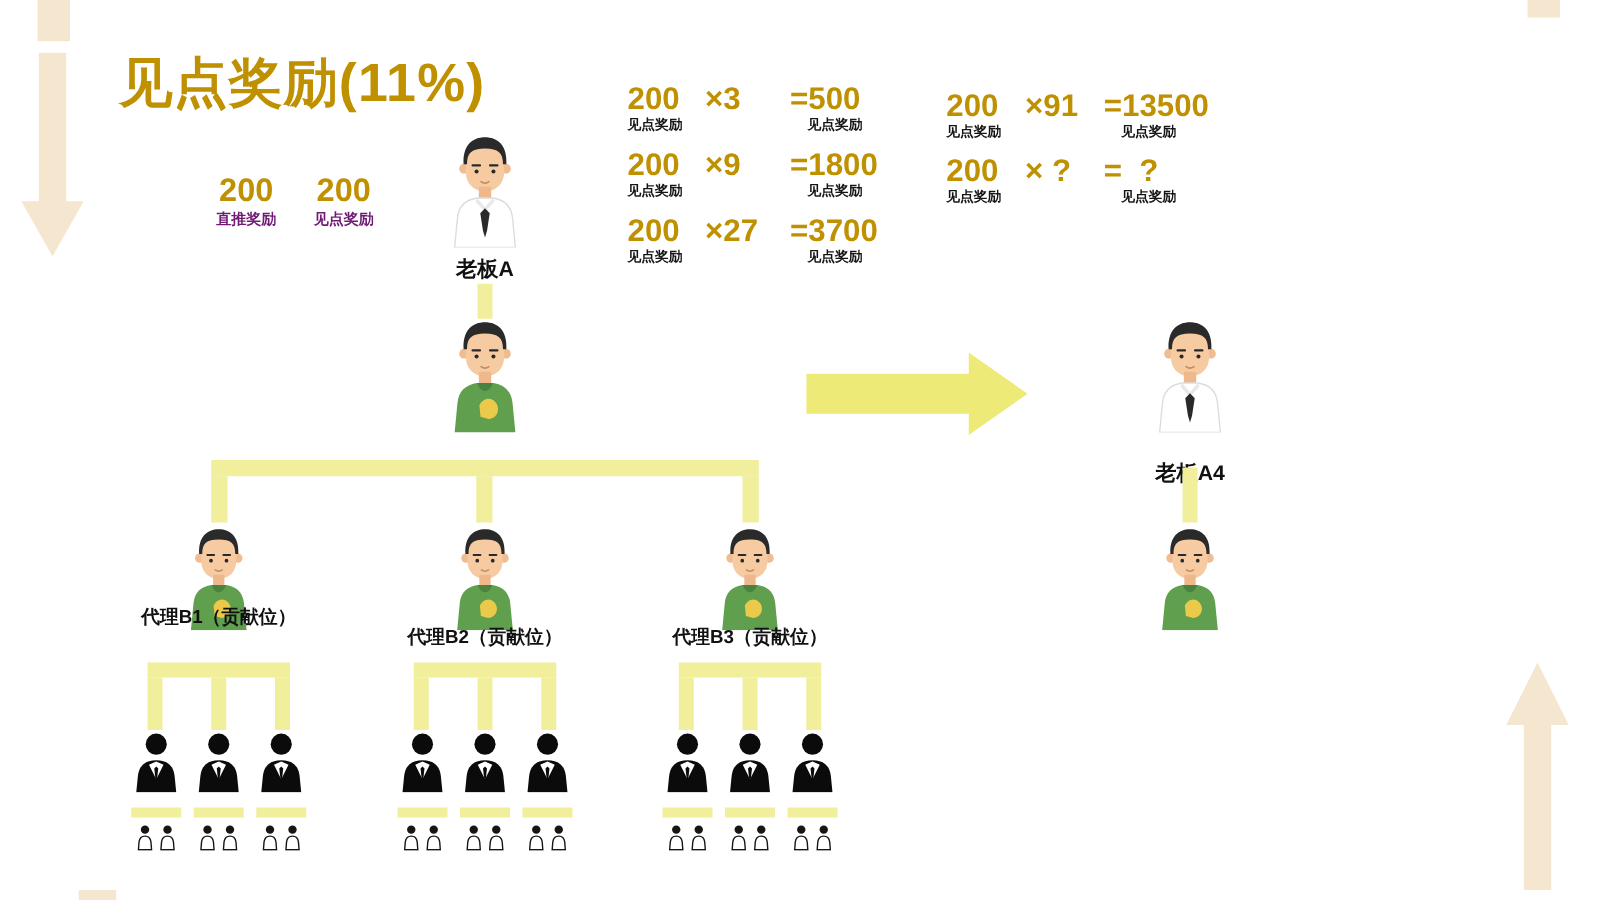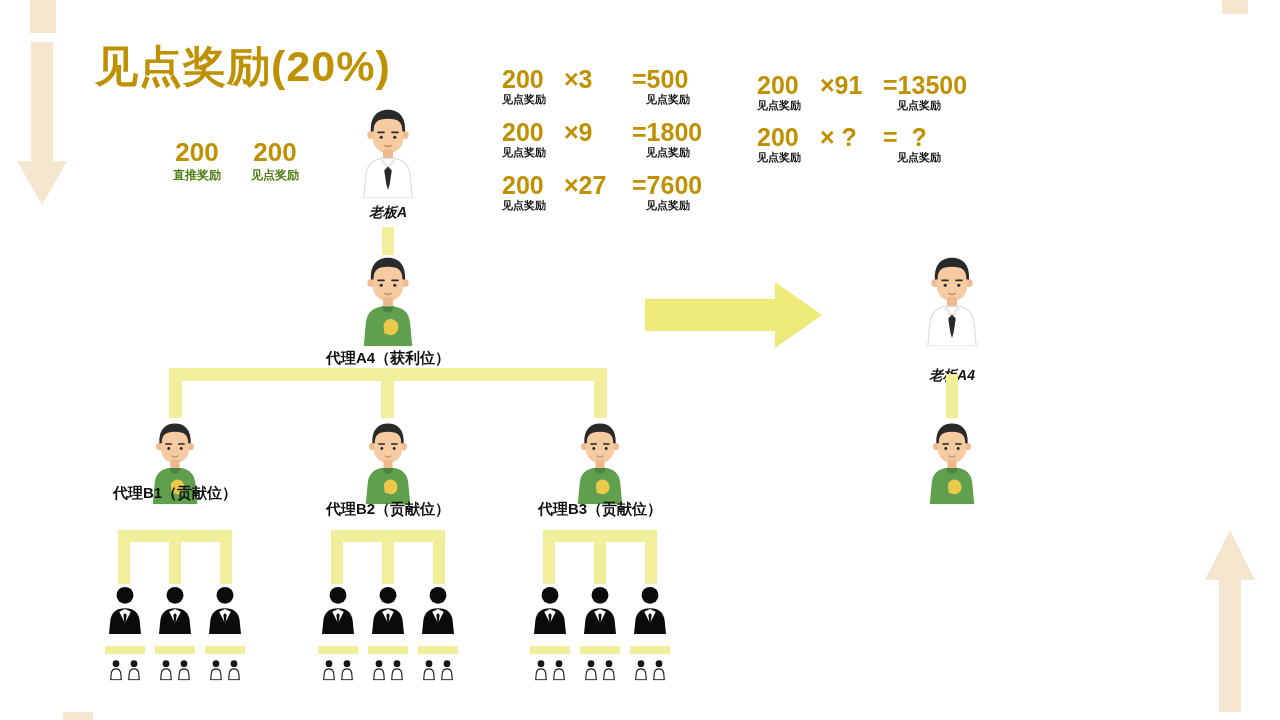--- a/index.html
+++ b/index.html
@@ -5,29 +5,29 @@
   * { box-sizing: border-box; margin: 0; padding: 0; }
   html, body { width: 1280px; height: 720px; }
   body { font-family: "Liberation Sans", "DejaVu Sans", sans-serif; background: #ffffff; }
   .canvas { position: relative; width: 1280px; height: 720px; background: #ffffff; overflow: hidden; }
   .abs { position: absolute; }
   .beige { background: var(--beige, #F5E6D0); }
   .conn { position: absolute; background: var(--connector-yellow, #F1EE9C); }
   .title { font-size: 43px; font-weight: 800; color: var(--gold, #BF9000); white-space: nowrap; letter-spacing: 1px; }
   .reward { text-align: center; }
   .amount { font-size: 26px; font-weight: 800; color: var(--gold, #BF9000); line-height: 1.1; }
-  .rlabel { font-size: 12px; font-weight: 700; color: #4d7c0f; white-space: nowrap; }
+  .rlabel { font-size: 12px; font-weight: 700; color: #701a75; white-space: nowrap; }
   .calc { display: grid; grid-template-columns: 56px 62px auto; column-gap: 6px; }
   .calc.right { grid-template-columns: 57px 57px auto; }
   .num { font-size: 25px; font-weight: 800; color: var(--gold, #BF9000); line-height: 1.05; white-space: pre; }
   .minilabel { font-size: 11px; font-weight: 700; color: #151515; white-space: nowrap; }
   .bl { grid-row: 2; grid-column: 1; }
   .rl { grid-row: 2; grid-column: 3; padding-left: 14px; }
   .nodelabel { text-align: center; font-weight: 800; font-size: 15px; color: #111111; white-space: nowrap; }
-  .bosslabel { font-size: 14px; font-style: italic; }
+  .bosslabel { font-size: 17px; }
 </style>
 </head>
 <body>
 
 <div class="canvas">
 
   <svg width="0" height="0" style="position:absolute">
     <defs>
       <g id="p-head">
         <circle cx="21.5" cy="30" r="4.5" fill="#F0BD92"></circle>
@@ -71,21 +71,21 @@
     <rect x="14" y="0" width="22" height="121" style="fill:var(--beige,#F5E6D0)"></rect>
     <polygon points="0,119 50,119 25,163" style="fill:var(--beige,#F5E6D0)"></polygon>
   </svg>
   <div class="abs beige" style="left:63px;top:712px;width:30px;height:8px"></div>
   <div class="abs beige" style="left:1222px;top:0;width:26px;height:14px"></div>
   <svg class="abs" style="left:1205px;top:530px" width="50" height="182" viewBox="0 0 50 182">
     <polygon points="25,0 0,50 50,50" style="fill:var(--beige,#F5E6D0)"></polygon>
     <rect x="14" y="48" width="22" height="134" style="fill:var(--beige,#F5E6D0)"></rect>
   </svg>
 
-  <div class="abs title" style="left:95px;top:38px">见点奖励(20%)</div>
+  <div class="abs title" style="left:95px;top:38px">见点奖励(11%)</div>
 
   <div class="abs reward" style="left:159px;top:138px;width:76px">
     <div class="amount">200</div>
     <div class="rlabel">直推奖励</div>
   </div>
   <div class="abs reward" style="left:237px;top:138px;width:76px">
     <div class="amount">200</div>
     <div class="rlabel">见点奖励</div>
   </div>
 
@@ -99,21 +99,21 @@
   <div class="abs calc" style="left:502px;top:119px">
     <span class="num">200</span>
     <span class="num">×9</span>
     <span class="num">=1800</span>
     <span class="minilabel bl">见点奖励</span>
     <span class="minilabel rl">见点奖励</span>
   </div>
   <div class="abs calc" style="left:502px;top:172px">
     <span class="num">200</span>
     <span class="num">×27</span>
-    <span class="num">=7600</span>
+    <span class="num">=3700</span>
     <span class="minilabel bl">见点奖励</span>
     <span class="minilabel rl">见点奖励</span>
   </div>
 
   <div class="abs calc right" style="left:757px;top:72px">
     <span class="num">200</span>
     <span class="num">×91</span>
     <span class="num">=13500</span>
     <span class="minilabel bl">见点奖励</span>
     <span class="minilabel rl">见点奖励</span>
@@ -129,21 +129,20 @@
   <svg class="abs" style="left:352px;top:104px" width="72" height="98" viewBox="0 0 80 100">
       <use href="#p-boss"></use>
     </svg>
   <div class="abs nodelabel bosslabel" style="left:338px;top:204px;width:100px">老板A</div>
 
   <div class="conn" style="left:382px;top:227px;width:12px;height:28px"></div>
 
   <svg class="abs" style="left:352px;top:252px" width="72" height="98" viewBox="0 0 80 100">
       <use href="#p-agent"></use>
     </svg>
-  <div class="abs nodelabel" style="left:288px;top:349px;width:200px">代理A4（获利位）</div>
 
   <div class="conn" style="left:169px;top:368px;width:438px;height:13px"></div>
   <div class="conn" style="left:169px;top:381px;width:13px;height:37px"></div>
   <div class="conn" style="left:381px;top:381px;width:13px;height:37px"></div>
   <div class="conn" style="left:594px;top:381px;width:13px;height:37px"></div>
 
   <svg class="abs" style="left:142px;top:418px" width="66" height="90" viewBox="0 0 80 100">
       <use href="#p-agent"></use>
     </svg>
   <svg class="abs" style="left:355px;top:418px" width="66" height="90" viewBox="0 0 80 100">

